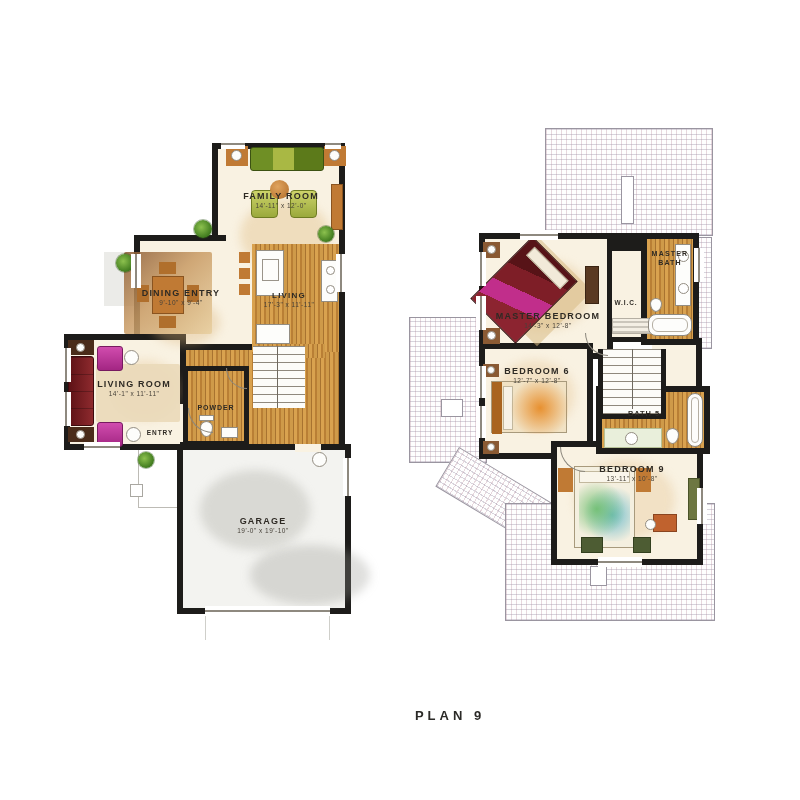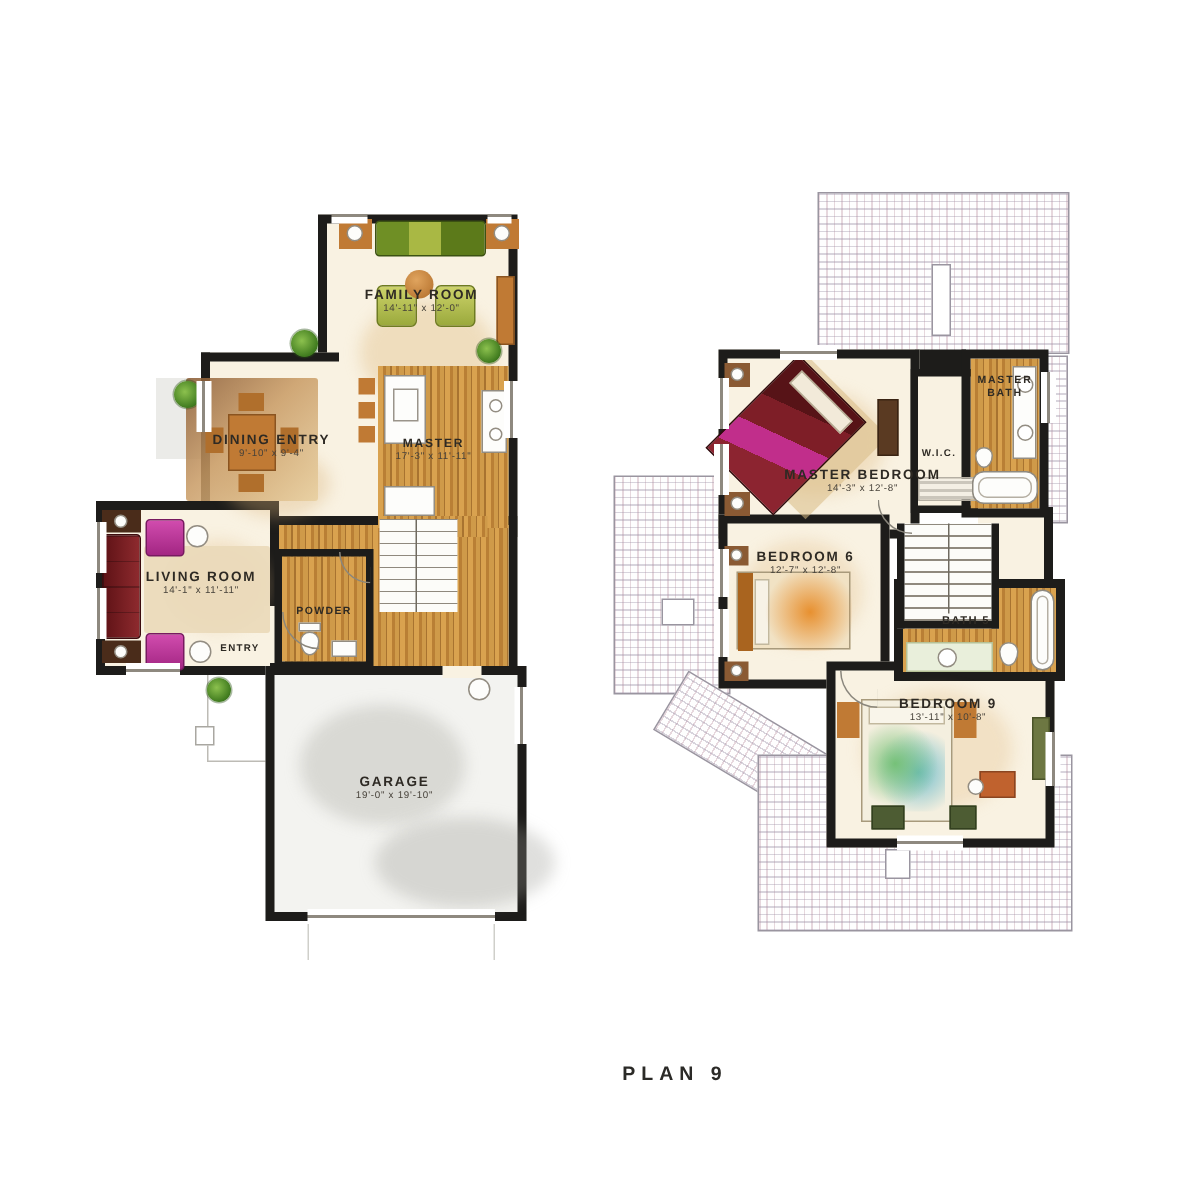--- a/index.html
+++ b/index.html
@@ -142,21 +142,21 @@
 
     <div class="rlabel" style="left:281px;top:191px">
       <span class="rname">FAMILY ROOM</span>
       <span class="rdims">14'-11" x 12'-0"</span>
     </div>
     <div class="rlabel" style="left:181px;top:288px">
       <span class="rname">DINING ENTRY</span>
       <span class="rdims">9'-10" x 9'-4"</span>
     </div>
     <div class="rlabel" style="left:289px;top:291px">
-      <span class="rname" style="font-size:8px">MASTER</span>
+      <span class="rname" style="font-size:8px">LIVING</span>
       <span class="rdims">17'-3" x 11'-11"</span>
     </div>
     <div class="rlabel" style="left:134px;top:379px">
       <span class="rname">LIVING ROOM</span>
       <span class="rdims">14'-1" x 11'-11"</span>
     </div>
     <div class="rlabel sm" style="left:216px;top:404px">
       <span class="rname">POWDER</span>
     </div>
     <div class="rlabel sm" style="left:160px;top:429px">
@@ -259,21 +259,21 @@
 
     <div class="abs winv" style="left:476px;top:252px;width:10px;height:34px;z-index:8"></div>
     <div class="abs winv" style="left:476px;top:296px;width:10px;height:34px;z-index:8"></div>
     <div class="abs winv" style="left:476px;top:366px;width:10px;height:32px;z-index:8"></div>
     <div class="abs winv" style="left:476px;top:406px;width:10px;height:32px;z-index:8"></div>
     <div class="abs winh" style="left:520px;top:230px;width:38px;height:10px;z-index:8"></div>
     <div class="abs winv" style="left:694px;top:248px;width:10px;height:34px;z-index:8"></div>
     <div class="abs winh" style="left:598px;top:557px;width:44px;height:10px;z-index:8"></div>
     <div class="abs winv" style="left:697px;top:488px;width:10px;height:36px;z-index:8"></div>
 
-    <div class="rlabel" style="left:575px;top:311px">
+    <div class="rlabel" style="left:548px;top:311px">
       <span class="rname">MASTER BEDROOM</span>
       <span class="rdims">14'-3" x 12'-8"</span>
     </div>
     <div class="rlabel wrap" style="left:670px;top:250px">
       <span class="rname">MASTER BATH</span>
     </div>
     <div class="rlabel sm" style="left:626px;top:299px">
       <span class="rname" style="font-size:6.5px">W.I.C.</span>
     </div>
     <div class="rlabel" style="left:537px;top:366px">

